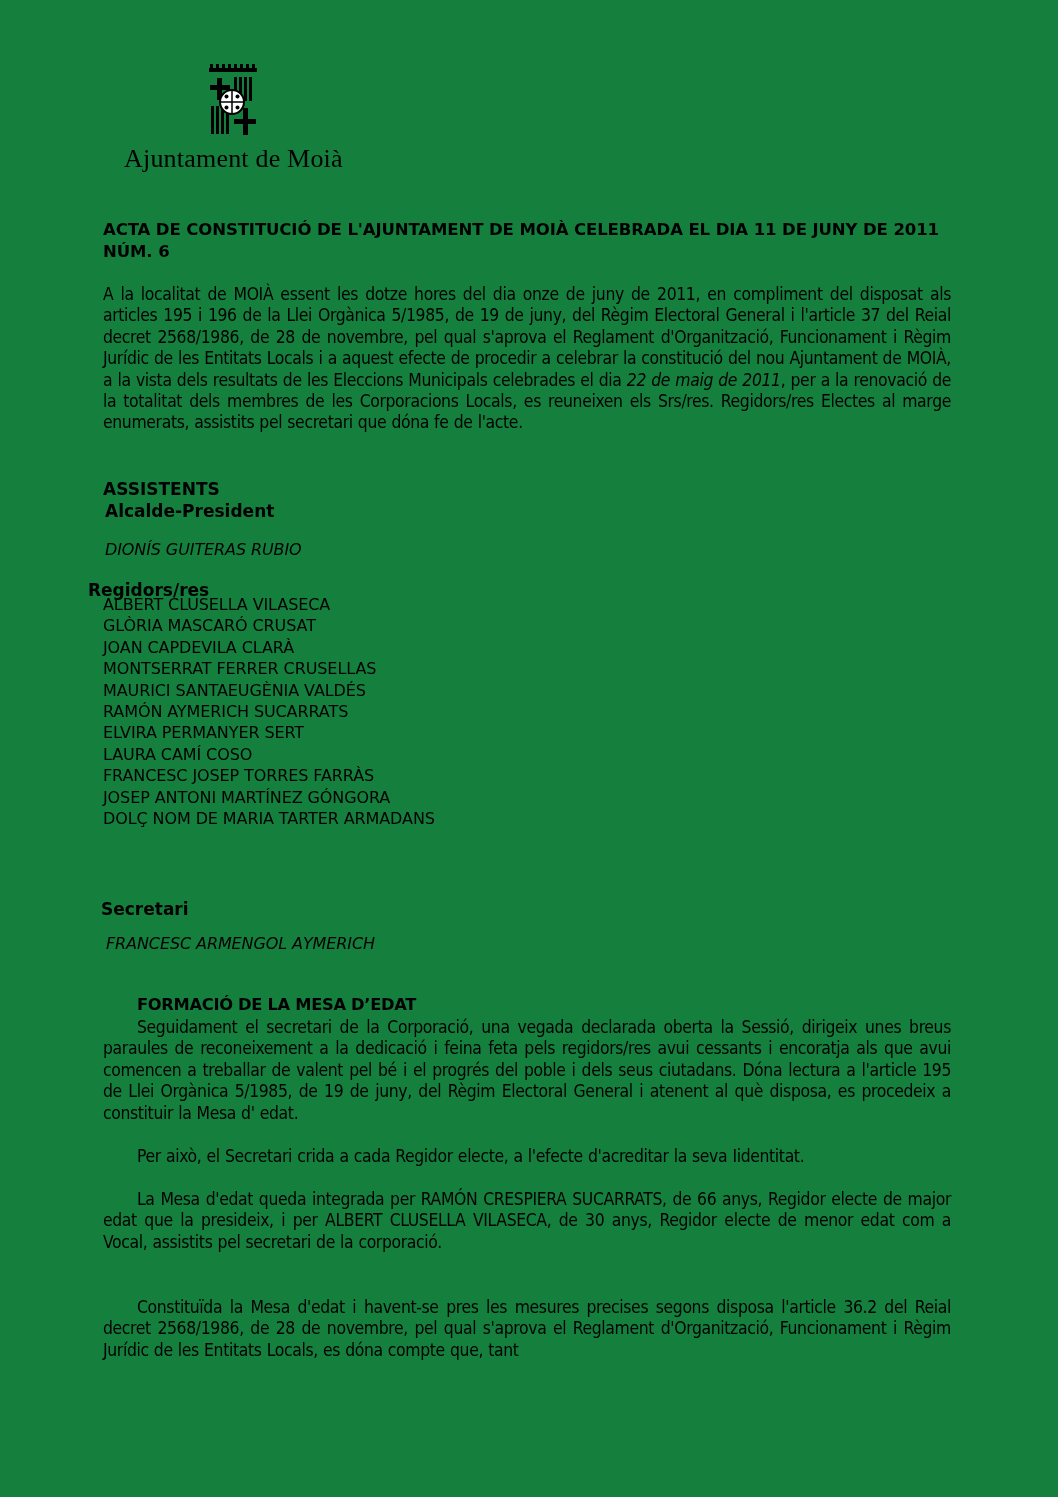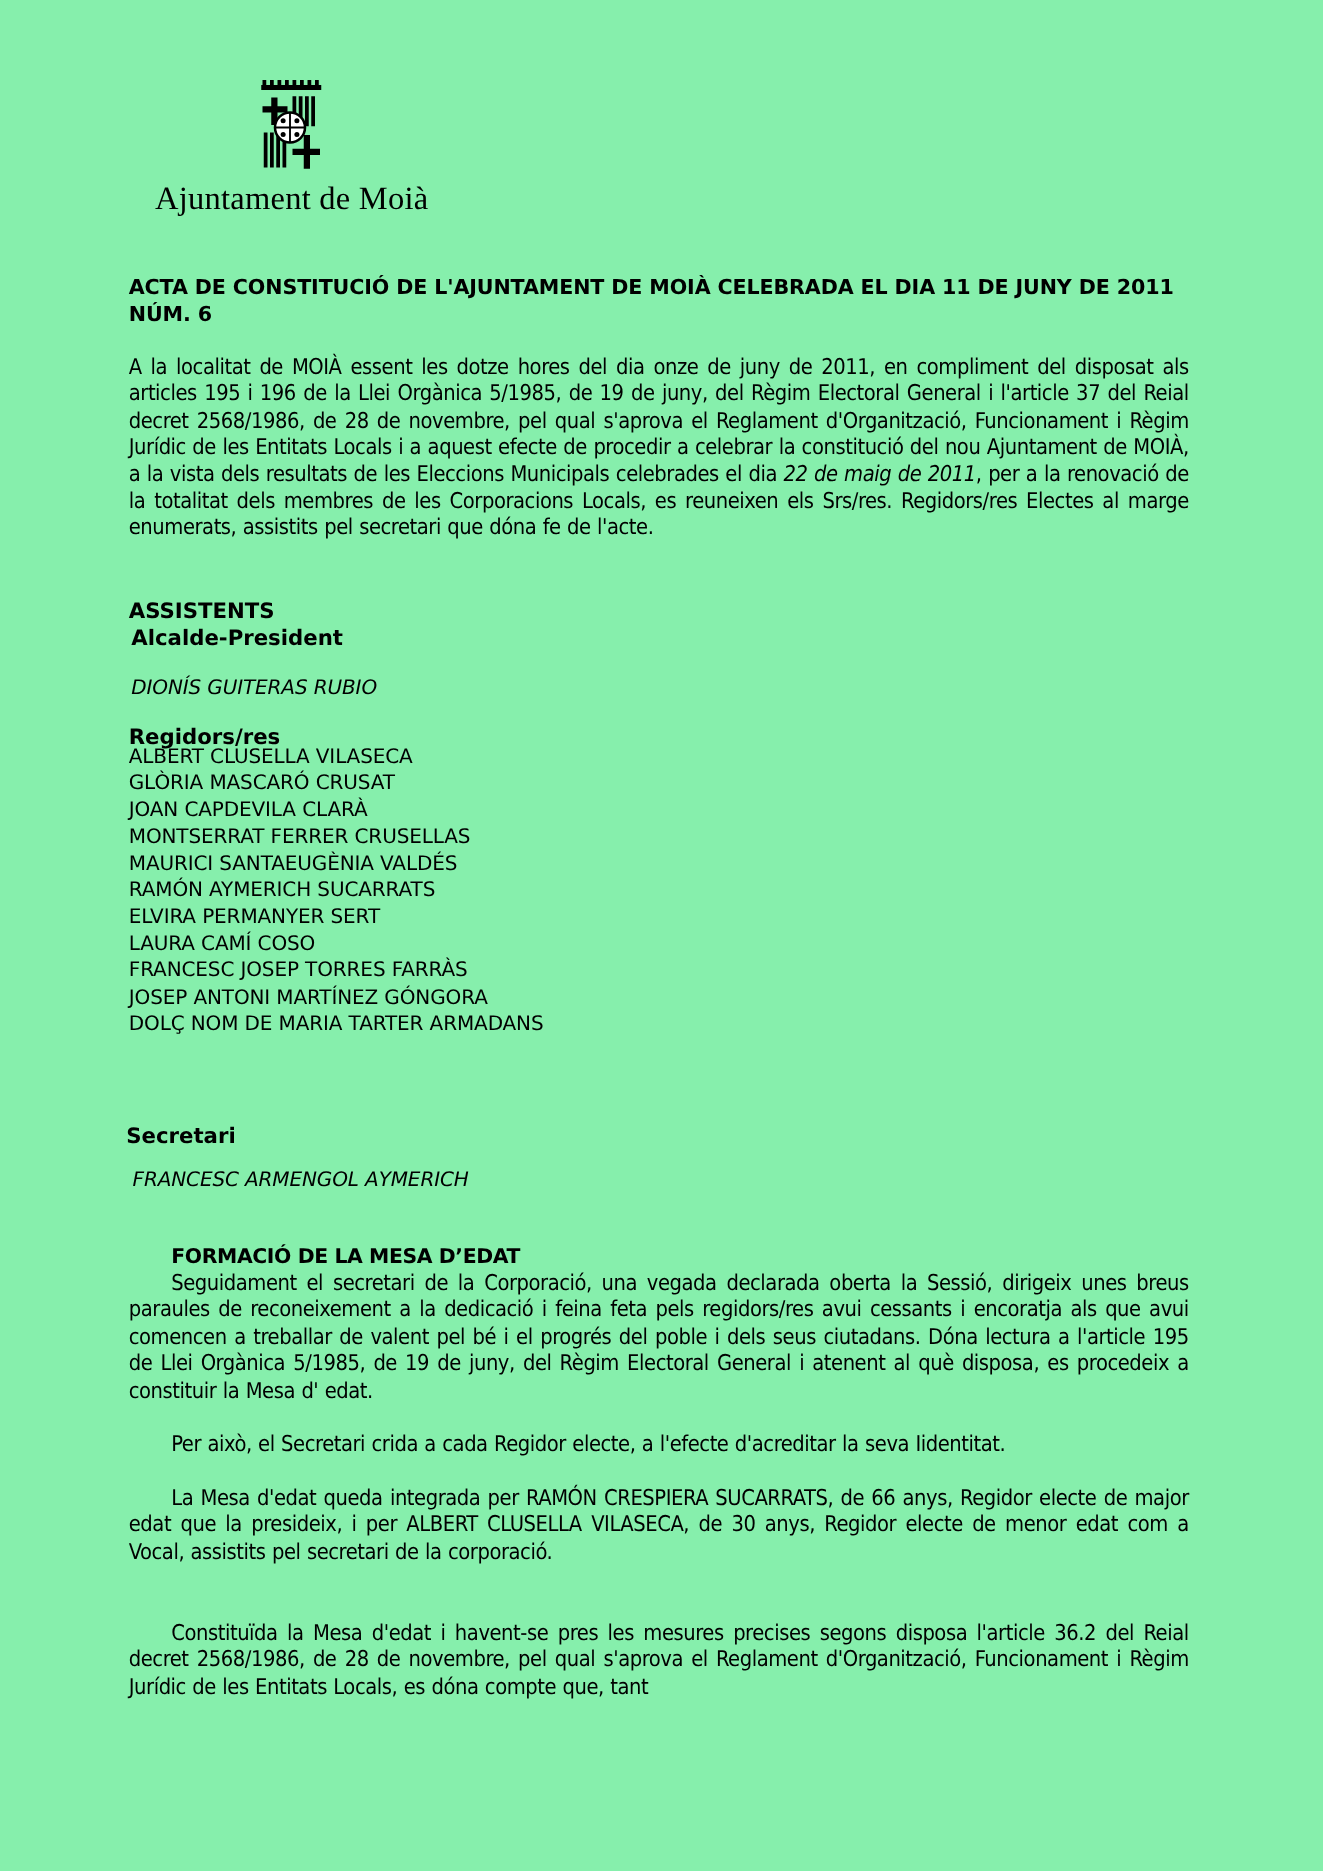--- a/index.html
+++ b/index.html
@@ -1,17 +1,17 @@
 <!DOCTYPE html>
 <html><head>
   <meta charset="utf-8">
   <style>
     html, body { margin: 0; padding: 0; background: #ffffff; }
     body { width: 1058px; height: 1497px; position: relative; overflow: hidden; color: #000; }
-    .page { position: absolute; left: 0; top: 0; width: 1058px; height: 1497px; background: #86efac; }
+    .page { position: absolute; left: 0; top: 0; width: 1058px; height: 1497px; background: #15803d; }
 
     .logo { position: absolute; left: 208px; top: 64px; width: 50px; height: 72px; }
     .org-name { position: absolute; left: 124px; top: 144px; font-family: "Liberation Serif", serif; font-size: 26px; letter-spacing: 0.2px; }
 
     .title { position: absolute; left: 103px; top: 219px; width: 860px; font-family: "DejaVu Sans", sans-serif; font-weight: bold; font-size: 16.5px; line-height: 21.5px; letter-spacing: -0.1px; }
 
     .justify { text-align: justify; text-align-last: left; }
     .para { position: absolute; left: 103px; width: 848px; font-family: "DejaVu Sans Condensed", "DejaVu Sans", sans-serif; font-size: 17.4px; line-height: 21.4px; letter-spacing: -0.35px; word-spacing: 0.5px; transform-origin: left top; }
 
     .heading-b { font-family: "DejaVu Sans", sans-serif; font-weight: bold; font-size: 17px; position: absolute; }
@@ -69,21 +69,21 @@
   <div class="org-name">Ajuntament de Moià</div>
 
   <div class="title">ACTA DE CONSTITUCIÓ DE L'AJUNTAMENT DE MOIÀ CELEBRADA EL DIA 11 DE JUNY DE 2011 NÚM. 6</div>
 
   <div class="para justify" style="top:284px;"><span>A la localitat de MOIÀ essent les dotze hores del dia onze de juny de 2011, en compliment del disposat als articles 195 i 196 de la Llei Orgànica 5/1985, de 19 de juny, del Règim Electoral General i l'article 37 del Reial decret 2568/1986, de 28 de novembre, pel qual s'aprova el Reglament d'Organització, Funcionament i Règim Jurídic de les Entitats Locals i a aquest efecte de procedir a celebrar la constitució del nou Ajuntament de MOIÀ, a la vista dels resultats de les Eleccions Municipals celebrades el dia </span><em>22 de maig de 2011</em><span>, per a la renovació de la totalitat dels membres de les Corporacions Locals, es reuneixen els Srs/res. Regidors/res Electes al marge enumerats, assistits pel  secretari que dóna fe de l'acte.</span></div>
 
   <div class="heading-b" style="left:103px; top:479px;">ASSISTENTS</div>
   <div class="heading-b" style="left:105px; top:501px;">Alcalde-President</div>
   <div class="name" style="left:105px; top:540px;">DIONÍS GUITERAS RUBIO</div>
 
-  <div class="heading-b" style="left:103px; top:580px;">Regidors/res</div>
+  <div class="heading-b" style="left:88px; top:580px;">Regidors/res</div>
 
   <div class="names-list">
     <div>ALBERT CLUSELLA VILASECA</div>
     <div>GLÒRIA MASCARÓ CRUSAT</div>
     <div>JOAN CAPDEVILA CLARÀ</div>
     <div>MONTSERRAT FERRER CRUSELLAS</div>
     <div>MAURICI SANTAEUGÈNIA VALDÉS</div>
     <div>RAMÓN AYMERICH SUCARRATS</div>
     <div>ELVIRA PERMANYER SERT</div>
     <div>LAURA CAMÍ COSO</div>

